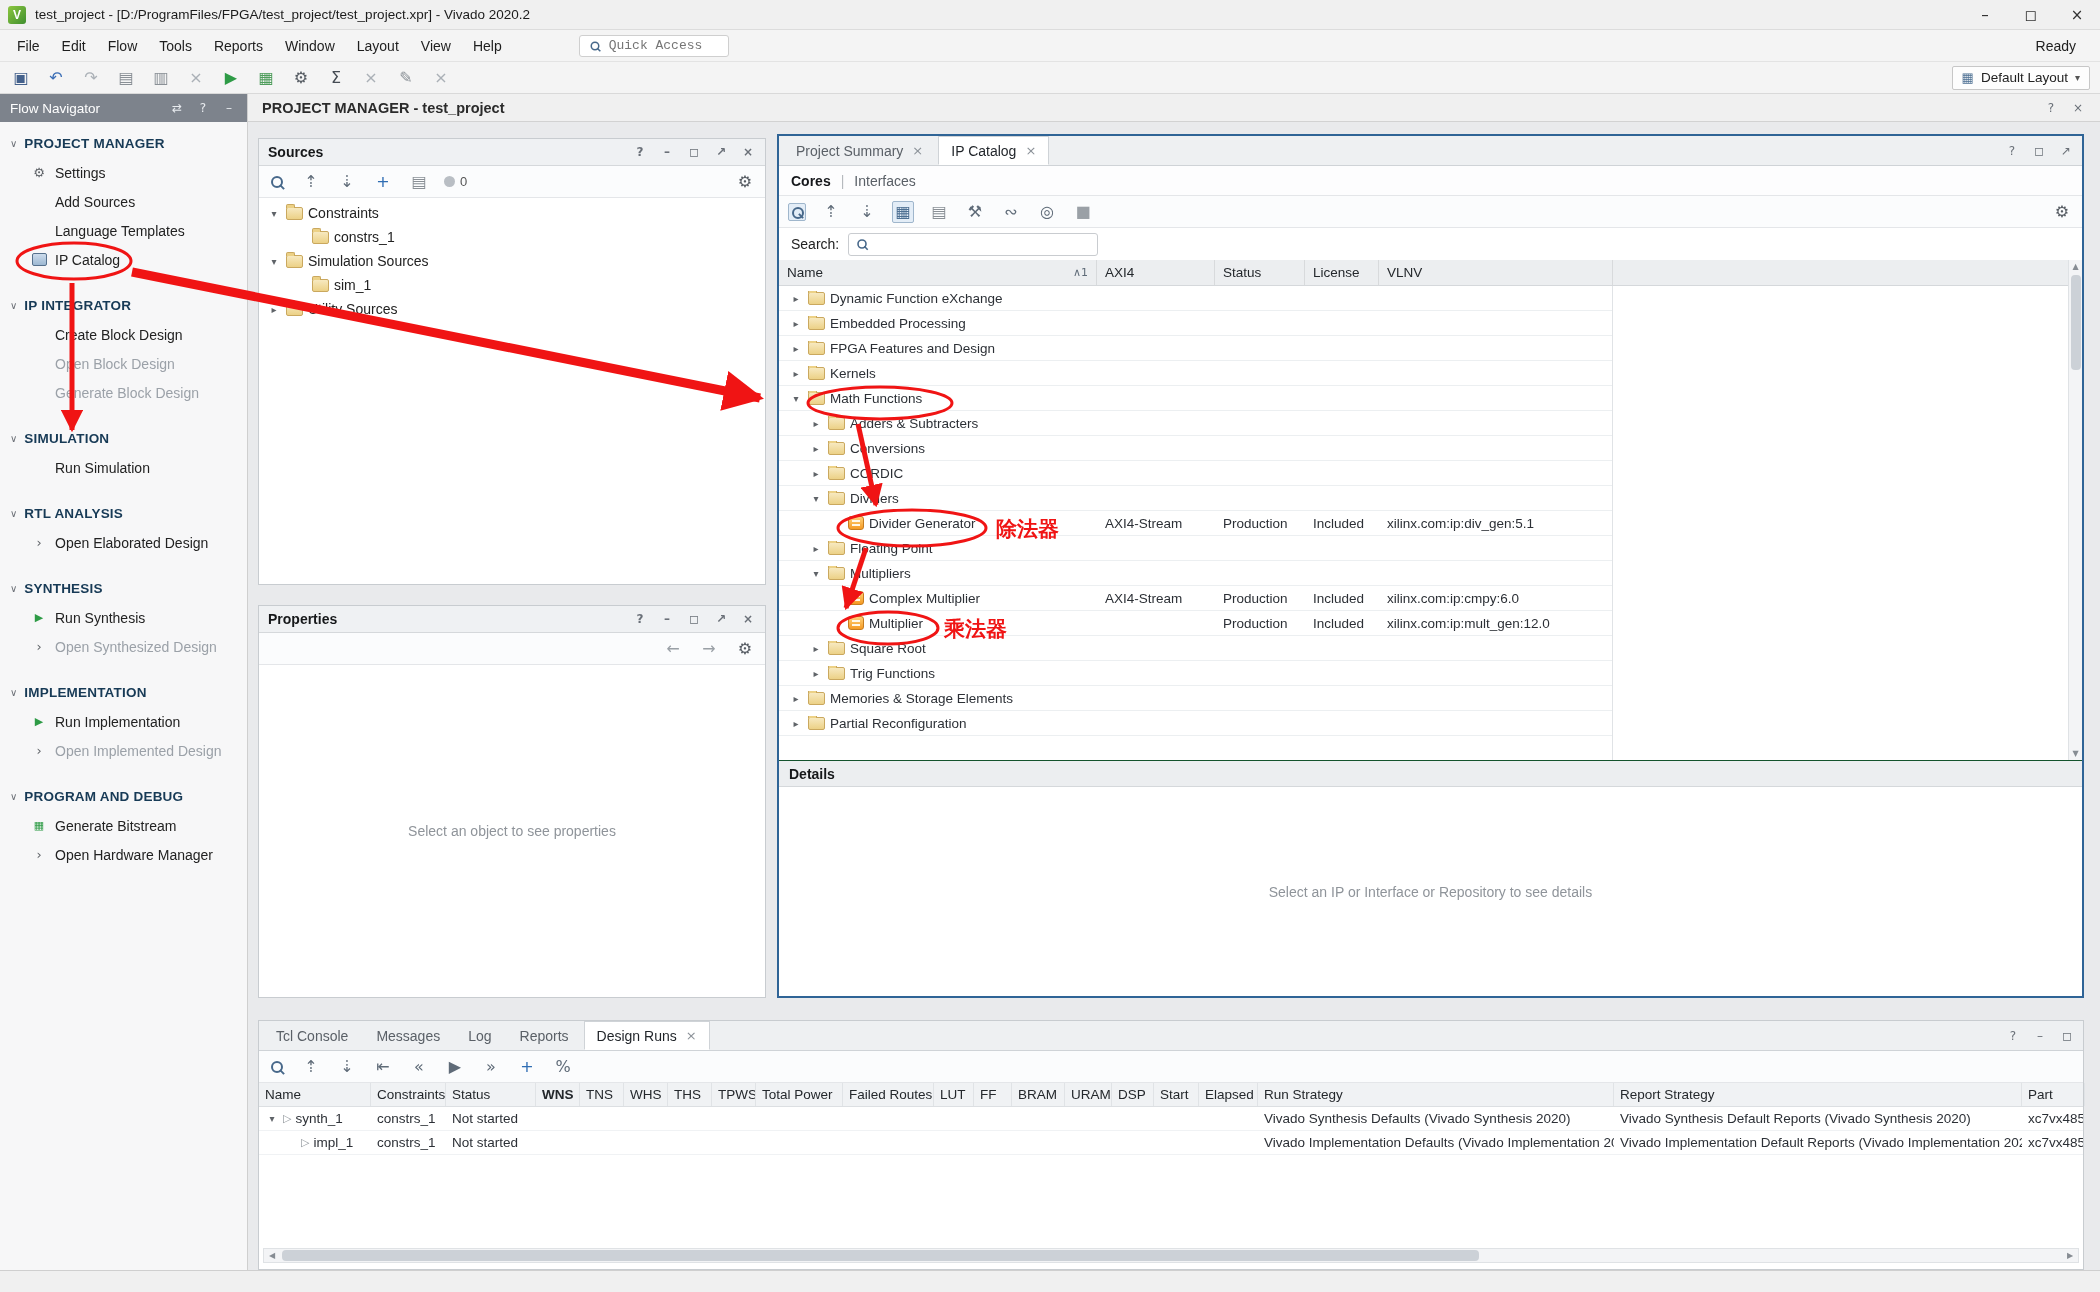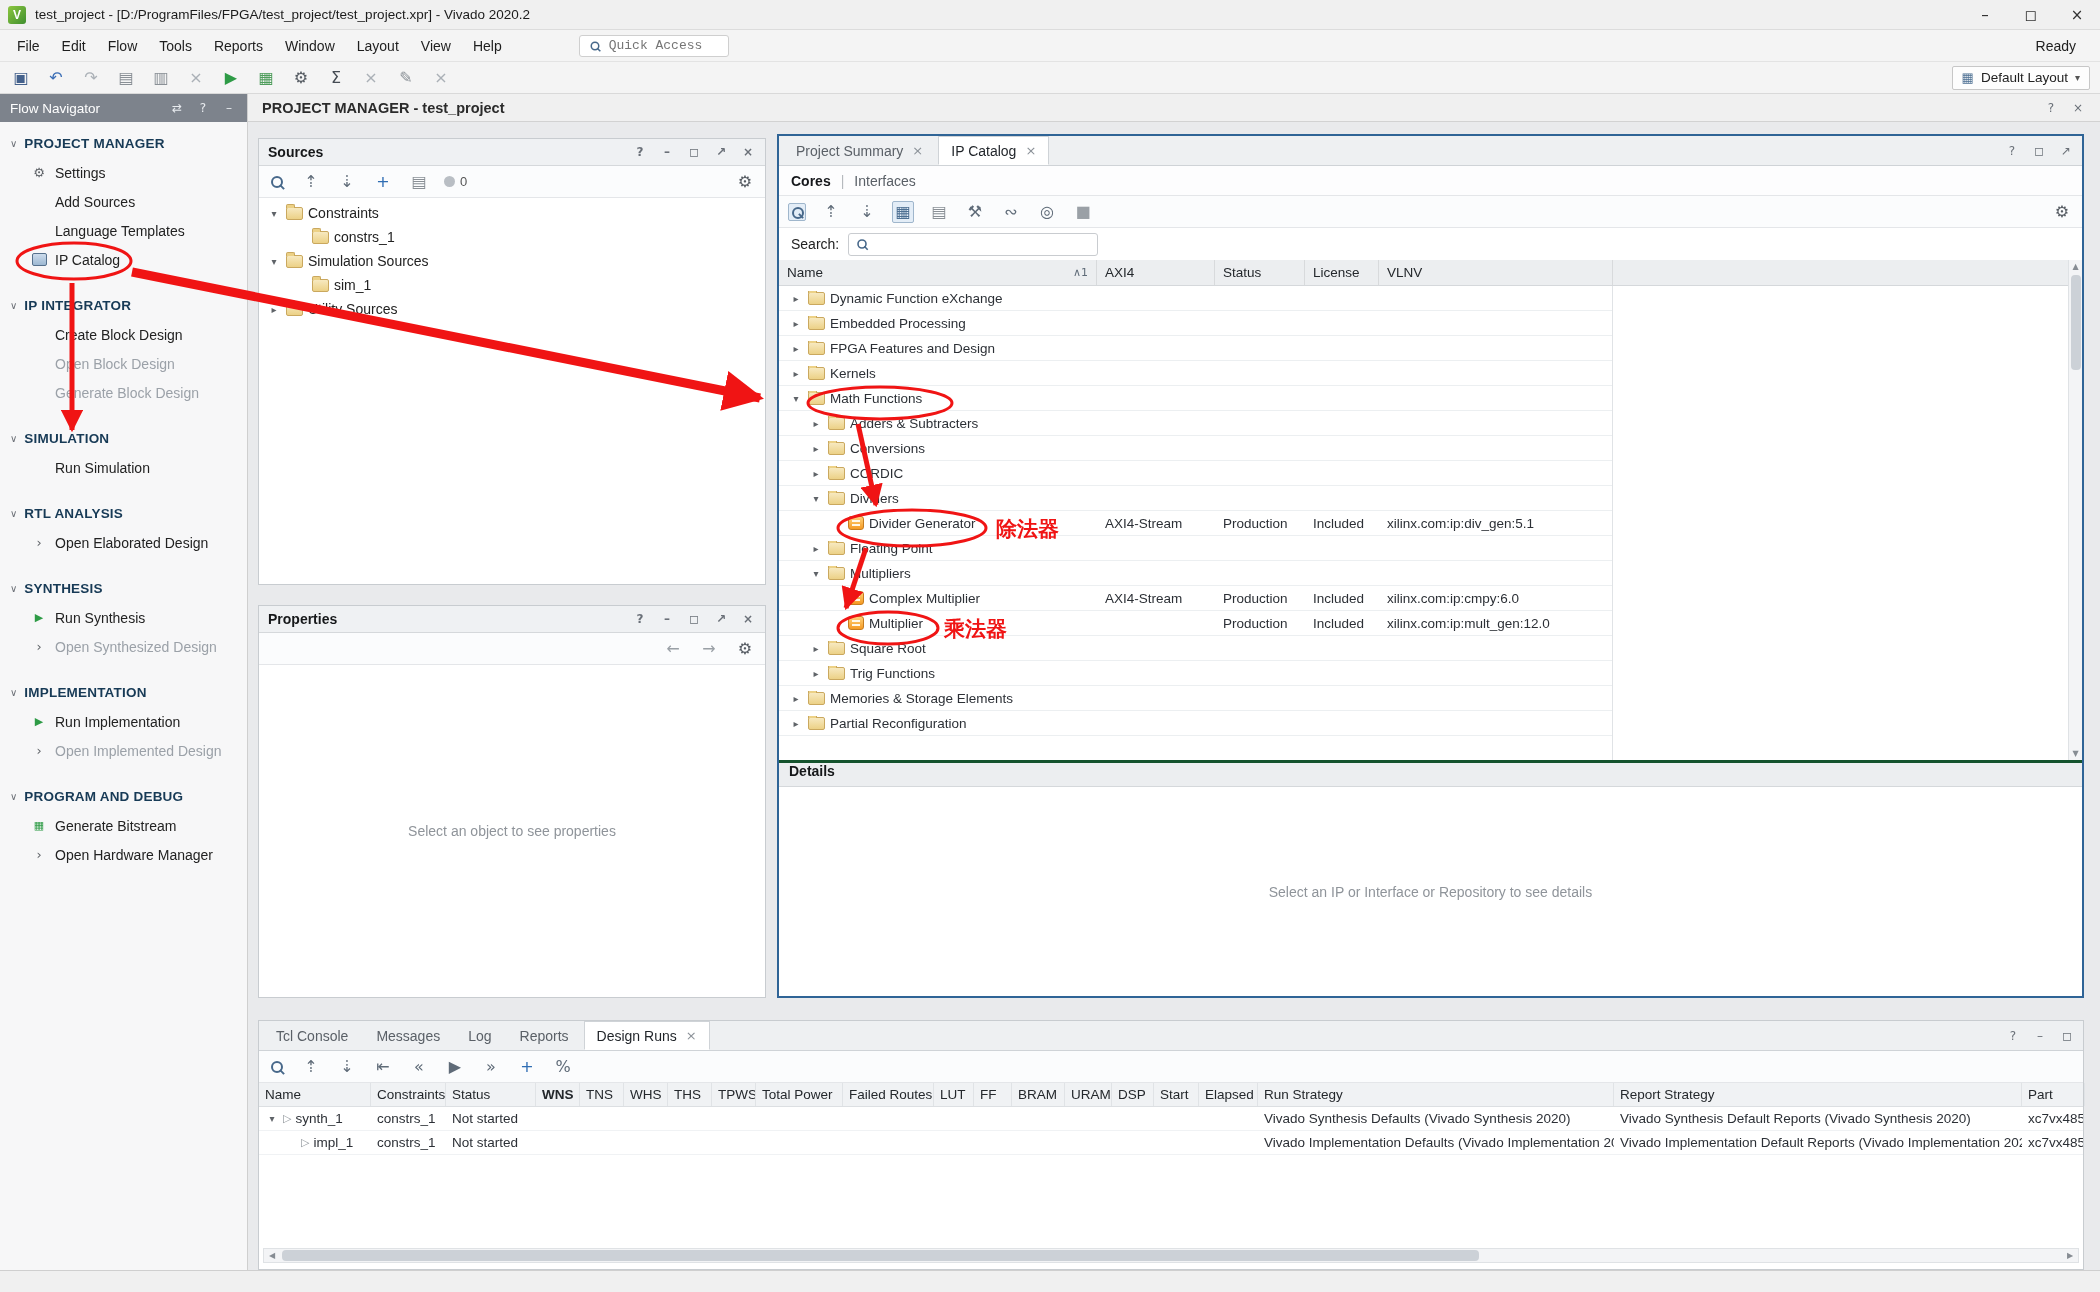--- a/index.html
+++ b/index.html
@@ -103,21 +103,21 @@
   .colheader .sort{margin-left:auto;font-size:11px;color:#5f6b78;font-family:"DejaVu Sans",sans-serif}
   .ip-rows{width:834px;height:474px;border-right:1px solid #e0e3e6}
   .ip-row{display:flex;height:25px;border-bottom:1px solid #eceff1;align-items:center;font-size:13.5px;color:#2c3036}
   .c-name{width:318px;display:flex;align-items:center;gap:5px;overflow:hidden;white-space:nowrap;flex:none}
   .c-axi{width:118px;flex:none}.c-status{width:90px;flex:none}.c-license{width:74px;flex:none}.c-vlnv{width:234px;flex:none}
   .cellv{padding-left:8px;overflow:hidden;white-space:nowrap}
   .vscroll{position:absolute;right:0;top:0;width:14px;height:500px;background:#f3f4f6;border-left:1px solid #dfe2e5;display:flex;flex-direction:column;align-items:center}
   .vscroll .arr{height:13px;font-size:8px;color:#868c93;display:flex;align-items:center;font-family:"DejaVu Sans",sans-serif}
   .vscroll .thumb{width:10px;height:95px;background:#ccd1d7;border-radius:4px;margin-top:2px}
   .vscroll .arr.bottom{margin-top:auto}
-  .details-header{height:27px;background:#eceef0;border-top:3px solid #14532d;border-bottom:1px solid #d5d8db;display:flex;padding:0 10px;font-weight:600;color:#16181a;flex:none}
+  .details-header{height:27px;background:#eceef0;border-top:1px solid #14532d;border-bottom:1px solid #d5d8db;display:flex;align-items:center;padding:0 10px;font-weight:600;color:#16181a;flex:none}
   .empty-msg{flex:1;display:flex;align-items:center;justify-content:center;color:#8f949a;font-size:14px}
 
   
   .sources-panel{left:258px;top:138px;width:508px;height:447px}
   .props-panel{left:258px;top:605px;width:508px;height:393px}
 
   
   .runs-panel{left:258px;top:1020px;width:1826px;height:250px}
   .runs-colheader{display:flex;height:24px;background:#f0f2f4;border-bottom:1px solid #dcdfe2;font-size:13.5px;color:#24282c;flex:none}
   .runs-colheader .cell{padding:0 6px;display:flex;align-items:center;border-right:1px solid #e0e3e6;overflow:hidden;white-space:nowrap;flex:none}

